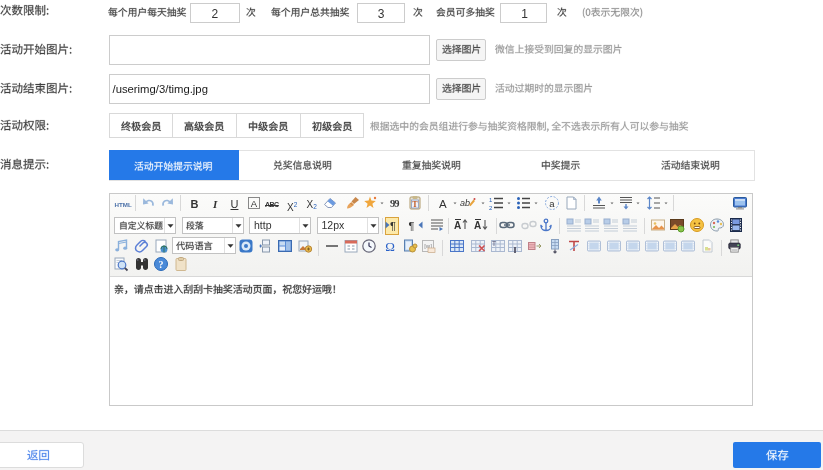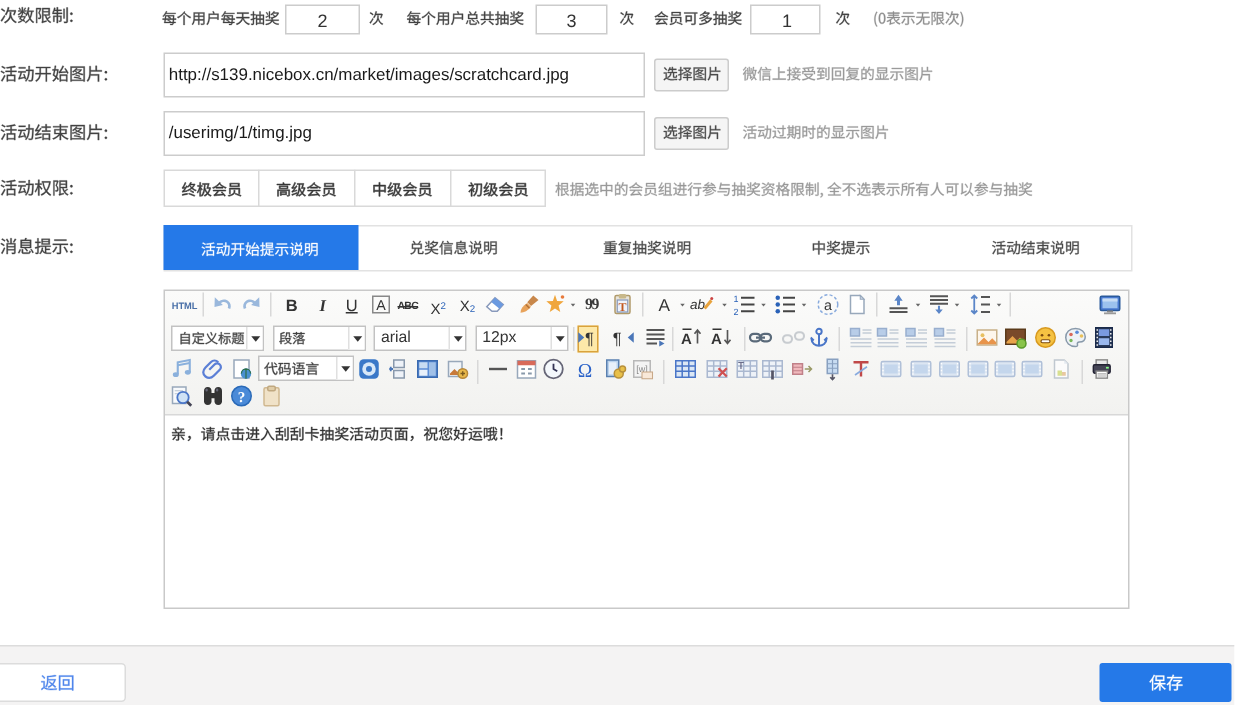--- a/index.html
+++ b/index.html
@@ -54,39 +54,38 @@
       <svg width="62" height="13" viewBox="0 0 62 13">
         <path d="M2.3 11.7 2.9 11.5C2.0 10.1 1.6 8.4 1.6 6.8C1.6 5.1 2.0 3.4 2.9 2.0L2.3 1.8C1.4 3.3 0.9 4.8 0.9 6.8C0.9 8.7 1.4 10.3 2.3 11.7Z M6.0 9.9C7.4 9.9 8.3 8.7 8.3 6.2C8.3 3.7 7.4 2.5 6.0 2.5C4.7 2.5 3.8 3.7 3.8 6.2C3.8 8.7 4.7 9.9 6.0 9.9ZM6.0 9.2C5.2 9.2 4.7 8.3 4.7 6.2C4.7 4.1 5.2 3.2 6.0 3.2C6.9 3.2 7.4 4.1 7.4 6.2C7.4 8.3 6.9 9.2 6.0 9.2Z M11.2 10.6C11.4 10.4 11.8 10.3 14.5 9.4C14.5 9.3 14.4 9.0 14.4 8.8L12.0 9.5V7.3C12.6 6.9 13.2 6.5 13.6 6.0C14.3 8.1 15.7 9.6 17.7 10.3C17.8 10.1 18.1 9.8 18.2 9.6C17.3 9.3 16.4 8.8 15.7 8.2C16.4 7.8 17.1 7.3 17.6 6.8L17.0 6.4C16.6 6.8 15.9 7.4 15.3 7.8C14.9 7.3 14.6 6.7 14.3 6.0H17.9V5.4H14.0V4.5H17.2V3.9H14.0V3.1H17.6V2.4H14.0V1.6H13.3V2.4H9.8V3.1H13.3V3.9H10.3V4.5H13.3V5.4H9.4V6.0H12.6C11.7 6.9 10.3 7.6 9.1 8.0C9.3 8.2 9.5 8.4 9.6 8.6C10.1 8.4 10.7 8.1 11.3 7.8V9.3C11.3 9.7 11.1 9.8 10.9 9.9C11.0 10.1 11.2 10.4 11.2 10.6Z M20.8 6.4C20.4 7.5 19.7 8.6 18.9 9.3C19.1 9.3 19.4 9.6 19.6 9.7C20.3 8.9 21.1 7.8 21.6 6.6ZM25.3 6.7C26.0 7.6 26.7 8.9 27.0 9.7L27.7 9.4C27.4 8.5 26.6 7.3 25.9 6.4ZM20.0 2.3V3.0H26.9V2.3ZM19.1 4.7V5.4H23.1V9.6C23.1 9.8 23.0 9.8 22.8 9.8C22.6 9.8 22.0 9.8 21.3 9.8C21.5 10.0 21.6 10.3 21.6 10.6C22.5 10.6 23.0 10.6 23.4 10.4C23.7 10.3 23.9 10.1 23.9 9.6V5.4H27.8V4.7Z M29.5 2.2V2.9H32.7C32.7 3.6 32.7 4.4 32.5 5.1H28.9V5.8H32.4C32.0 7.5 31.1 9.1 28.7 10.0C28.9 10.1 29.1 10.4 29.2 10.6C31.8 9.6 32.7 7.8 33.2 5.8H33.4V9.2C33.4 10.1 33.6 10.4 34.7 10.4C34.9 10.4 36.3 10.4 36.5 10.4C37.4 10.4 37.7 9.9 37.8 8.4C37.5 8.3 37.2 8.2 37.0 8.1C37.0 9.4 36.9 9.6 36.4 9.6C36.1 9.6 35.0 9.6 34.7 9.6C34.2 9.6 34.1 9.6 34.1 9.2V5.8H37.7V5.1H33.3C33.4 4.4 33.4 3.7 33.5 2.9H37.1V2.2Z M39.1 2.0V10.6H39.7V2.6H41.1C40.9 3.3 40.6 4.2 40.4 4.9C41.1 5.6 41.2 6.3 41.2 6.9C41.2 7.2 41.2 7.4 41.0 7.5C40.9 7.6 40.8 7.6 40.7 7.6C40.6 7.6 40.4 7.6 40.2 7.6C40.3 7.8 40.3 8.1 40.3 8.3C40.6 8.3 40.8 8.3 41.0 8.2C41.2 8.2 41.4 8.2 41.5 8.1C41.8 7.9 41.9 7.4 41.9 6.9C41.9 6.3 41.7 5.6 41.0 4.8C41.3 4.0 41.7 3.0 42.0 2.2L41.5 1.9L41.4 2.0ZM46.1 4.4V5.7H43.2V4.4ZM46.1 3.8H43.2V2.6H46.1ZM42.5 10.6C42.6 10.5 43.0 10.3 45.0 9.8C45.0 9.6 44.9 9.3 44.9 9.1L43.2 9.6V6.3H44.1C44.6 8.3 45.6 9.8 47.1 10.5C47.2 10.3 47.4 10.0 47.6 9.9C46.8 9.6 46.2 9.0 45.7 8.3C46.2 8.0 46.9 7.6 47.4 7.1L46.9 6.6C46.5 7.0 45.9 7.4 45.4 7.8C45.1 7.3 44.9 6.8 44.8 6.3H46.8V2.0H42.5V9.3C42.5 9.7 42.3 9.9 42.1 10.0C42.2 10.1 42.4 10.4 42.5 10.6Z M48.5 2.8C49.2 3.1 50.0 3.7 50.4 4.1L50.9 3.5C50.5 3.1 49.6 2.6 49.0 2.2ZM48.4 9.1 49.0 9.6C49.6 8.7 50.4 7.6 51.0 6.6L50.4 6.1C49.8 7.2 48.9 8.4 48.4 9.1ZM52.4 1.6C52.1 3.1 51.5 4.7 50.8 5.6C51.0 5.7 51.3 5.9 51.5 6.0C51.9 5.5 52.2 4.8 52.5 4.0H56.2C56.0 4.6 55.7 5.4 55.4 5.9C55.6 5.9 55.9 6.1 56.1 6.2C56.4 5.5 56.8 4.4 57.1 3.5L56.5 3.2L56.4 3.2H52.8C52.9 2.7 53.1 2.2 53.2 1.7ZM53.5 4.4V5.0C53.5 6.4 53.3 8.6 50.3 10.1C50.5 10.2 50.7 10.4 50.9 10.6C52.8 9.7 53.6 8.4 54.0 7.2C54.6 8.8 55.5 9.9 56.9 10.5C57.0 10.3 57.2 10.0 57.4 9.9C55.7 9.3 54.7 7.7 54.3 5.8C54.3 5.5 54.3 5.3 54.3 5.1V4.4Z M58.7 11.7C59.6 10.3 60.2 8.7 60.2 6.8C60.2 4.8 59.6 3.3 58.7 1.8L58.2 2.0C59.0 3.4 59.4 5.1 59.4 6.8C59.4 8.4 59.0 10.1 58.2 11.5Z" fill="#8e8e8e" stroke="#8e8e8e" stroke-width="0.22"></path>
       </svg>
     </div>
 <div style="position:absolute;left:0.0px;top:42.3px;width:73px;height:15px">
       <svg width="73" height="15" viewBox="0 0 73 15">
         <path d="M1.0 2.6C1.7 3.0 2.7 3.5 3.2 3.9L3.7 3.2C3.2 2.9 2.2 2.3 1.5 2.0ZM0.5 5.8C1.2 6.1 2.1 6.7 2.6 7.0L3.1 6.3C2.6 6.0 1.6 5.5 1.0 5.1ZM0.7 11.7 1.5 12.3C2.2 11.2 3.0 9.8 3.6 8.5L2.9 8.0C2.3 9.3 1.4 10.8 0.7 11.7ZM3.7 5.2V6.0H7.0V7.9H4.5V12.4H5.3V11.9H9.4V12.4H10.2V7.9H7.8V6.0H11.0V5.2H7.8V3.2C8.8 3.0 9.8 2.8 10.5 2.6L9.8 1.9C8.5 2.3 6.2 2.7 4.2 2.9C4.3 3.1 4.4 3.4 4.5 3.6C5.3 3.6 6.2 3.5 7.0 3.3V5.2ZM5.3 11.1V8.7H9.4V11.1Z M12.5 2.8V3.6H17.0V2.8ZM19.0 2.0C19.0 2.9 19.0 3.7 19.0 4.5H17.3V5.3H18.9C18.8 7.9 18.3 10.3 16.8 11.8C17.0 11.9 17.3 12.2 17.4 12.4C19.1 10.8 19.6 8.2 19.8 5.3H21.5C21.4 9.4 21.2 10.9 20.9 11.3C20.8 11.4 20.7 11.5 20.5 11.5C20.2 11.5 19.6 11.5 19.0 11.4C19.1 11.6 19.2 12.0 19.2 12.2C19.8 12.3 20.5 12.3 20.8 12.2C21.2 12.2 21.4 12.1 21.7 11.8C22.1 11.3 22.2 9.7 22.4 4.9C22.4 4.8 22.4 4.5 22.4 4.5H19.8C19.8 3.7 19.9 2.9 19.9 2.0ZM12.5 11.0 12.5 11.0V11.0C12.8 10.8 13.2 10.7 16.4 10.0L16.6 10.8L17.4 10.5C17.2 9.7 16.7 8.3 16.2 7.3L15.5 7.5C15.7 8.0 16.0 8.7 16.2 9.3L13.4 9.8C13.9 8.8 14.3 7.5 14.6 6.3H17.2V5.5H12.1V6.3H13.7C13.4 7.7 12.9 9.0 12.8 9.4C12.6 9.8 12.4 10.1 12.2 10.2C12.4 10.4 12.5 10.8 12.5 11.0Z M30.5 3.4V6.7H27.2V6.2V3.4ZM23.6 6.7V7.5H26.3C26.2 9.1 25.6 10.6 23.6 11.8C23.9 12.0 24.2 12.3 24.3 12.5C26.4 11.1 27.0 9.3 27.2 7.5H30.5V12.4H31.3V7.5H33.9V6.7H31.3V3.4H33.6V2.6H24.0V3.4H26.4V6.2L26.4 6.7Z M39.8 7.7V12.4H40.6V11.9H44.1V12.4H44.9V7.7ZM40.6 11.1V8.5H44.1V11.1ZM39.4 6.8C39.8 6.7 40.3 6.6 44.5 6.3C44.7 6.6 44.8 6.9 44.9 7.1L45.6 6.7C45.3 5.9 44.5 4.5 43.7 3.5L43.0 3.8C43.4 4.3 43.8 5.0 44.1 5.6L40.5 5.8C41.2 4.7 42.0 3.4 42.6 2.1L41.7 1.8C41.1 3.3 40.2 4.8 39.9 5.2C39.6 5.7 39.4 5.9 39.1 6.0C39.2 6.2 39.4 6.6 39.4 6.8ZM36.8 5.0H38.1C38.0 6.5 37.7 7.7 37.3 8.7C36.9 8.4 36.5 8.1 36.2 7.8C36.4 7.0 36.6 6.0 36.8 5.0ZM35.2 8.1C35.8 8.5 36.4 9.0 37.0 9.5C36.5 10.5 35.8 11.3 35.0 11.7C35.1 11.9 35.4 12.2 35.5 12.4C36.4 11.9 37.1 11.1 37.6 10.1C38.1 10.5 38.4 10.9 38.7 11.3L39.2 10.6C38.9 10.2 38.5 9.7 38.0 9.3C38.5 8.0 38.8 6.3 39.0 4.3L38.5 4.2L38.3 4.2H37.0C37.1 3.4 37.3 2.6 37.4 1.9L36.5 1.9C36.5 2.6 36.4 3.4 36.2 4.2H35.0V5.0H36.0C35.8 6.2 35.5 7.3 35.2 8.1Z M50.3 8.3C51.2 8.5 52.4 8.9 53.0 9.2L53.4 8.6C52.8 8.3 51.6 7.9 50.7 7.8ZM49.2 9.8C50.7 9.9 52.7 10.4 53.8 10.8L54.2 10.2C53.1 9.8 51.1 9.3 49.6 9.2ZM47.0 2.3V12.4H47.8V11.9H55.7V12.4H56.5V2.3ZM47.8 11.2V3.1H55.7V11.2ZM50.8 3.4C50.2 4.3 49.2 5.2 48.2 5.8C48.4 5.9 48.7 6.2 48.8 6.3C49.2 6.1 49.5 5.8 49.9 5.5C50.2 5.9 50.6 6.2 51.1 6.5C50.1 7.0 49.0 7.3 48.0 7.5C48.2 7.7 48.3 8.0 48.4 8.2C49.5 8.0 50.7 7.5 51.8 6.9C52.8 7.5 53.9 7.9 55.0 8.1C55.1 7.9 55.3 7.6 55.5 7.4C54.5 7.3 53.4 6.9 52.5 6.5C53.4 6.0 54.1 5.3 54.6 4.5L54.1 4.2L54.0 4.3H51.0C51.2 4.1 51.3 3.8 51.5 3.6ZM50.3 5.0 50.4 4.9H53.4C53.0 5.4 52.4 5.8 51.8 6.2C51.2 5.8 50.7 5.4 50.3 5.0Z M59.6 2.1V6.0C59.6 8.0 59.4 10.1 57.9 11.8C58.2 11.9 58.5 12.2 58.6 12.4C59.7 11.3 60.1 9.9 60.3 8.4H65.2V12.4H66.1V7.5H60.4C60.5 7.0 60.5 6.5 60.5 6.0V5.7H67.9V4.8H64.6V1.9H63.7V4.8H60.5V2.1Z M70.6 7.0C71.0 7.0 71.4 6.7 71.4 6.2C71.4 5.7 71.0 5.4 70.6 5.4C70.2 5.4 69.8 5.7 69.8 6.2C69.8 6.7 70.2 7.0 70.6 7.0ZM70.6 11.6C71.0 11.6 71.4 11.3 71.4 10.9C71.4 10.4 71.0 10.1 70.6 10.1C70.2 10.1 69.8 10.4 69.8 10.9C69.8 11.3 70.2 11.6 70.6 11.6Z" fill="#434343" stroke="#434343" stroke-width="0.22"></path>
       </svg>
     </div>
 <div style="position:absolute;left:109px;top:34.5px;width:321px;height:30px;border:1px solid #ccc;box-sizing:border-box"></div>
-<div style="position:absolute;left:112.5px;top:43.5px;font-size:11.3px;line-height:13.3px;color:#1a1a1a;white-space:nowrap;">http://s139.nicebox.cn/market/images/scratchcard.jpg</div>
 <div style="position:absolute;left:436px;top:38.5px;width:50px;height:22px;background:#f5f5f5;border:1px solid #ccc;box-sizing:border-box;border-radius:2px"></div>
 <div style="position:absolute;left:441.5px;top:43.4px;width:40px;height:13px">
       <svg width="40" height="13" viewBox="0 0 40 13">
         <path d="M0.6 2.3C1.2 2.8 1.8 3.5 2.1 3.9L2.7 3.5C2.4 3.0 1.7 2.4 1.2 1.9ZM4.4 1.9C4.1 2.7 3.7 3.6 3.2 4.2C3.4 4.3 3.7 4.5 3.8 4.6C4.0 4.3 4.3 3.9 4.5 3.6H5.9V5.0H3.1V5.7H4.9C4.7 6.9 4.3 7.9 2.9 8.4C3.0 8.5 3.2 8.8 3.3 9.0C5.0 8.3 5.5 7.2 5.6 5.7H6.7V7.9C6.7 8.7 6.8 8.9 7.6 8.9C7.7 8.9 8.4 8.9 8.5 8.9C9.1 8.9 9.3 8.6 9.4 7.3C9.2 7.3 8.9 7.2 8.8 7.0C8.7 8.1 8.7 8.2 8.4 8.2C8.3 8.2 7.8 8.2 7.7 8.2C7.4 8.2 7.4 8.2 7.4 7.9V5.7H9.3V5.0H6.6V3.6H8.9V2.9H6.6V1.6H5.9V2.9H4.8C4.9 2.6 5.0 2.3 5.1 2.0ZM2.5 5.3H0.5V6.0H1.8V9.0C1.3 9.2 0.9 9.5 0.4 9.9L0.9 10.6C1.5 10.0 2.0 9.5 2.4 9.5C2.6 9.5 2.9 9.8 3.3 10.0C3.9 10.4 4.7 10.5 5.9 10.5C6.8 10.5 8.5 10.4 9.3 10.4C9.3 10.2 9.4 9.8 9.5 9.6C8.5 9.7 7.0 9.8 5.9 9.8C4.9 9.8 4.0 9.7 3.4 9.3C2.9 9.1 2.7 8.8 2.5 8.8Z M11.5 1.6V3.5H10.3V4.2H11.5V6.3C11.0 6.5 10.5 6.6 10.2 6.7L10.3 7.4L11.5 7.0V9.7C11.5 9.8 11.5 9.8 11.4 9.9C11.3 9.9 10.9 9.9 10.4 9.8C10.5 10.1 10.6 10.4 10.7 10.5C11.3 10.5 11.7 10.5 11.9 10.4C12.2 10.3 12.2 10.1 12.2 9.7V6.8L13.4 6.4L13.3 5.8L12.2 6.1V4.2H13.4V3.5H12.2V1.6ZM17.7 2.8C17.3 3.3 16.8 3.7 16.3 4.1C15.8 3.7 15.3 3.3 15.0 2.8ZM13.7 2.1V2.8H14.3C14.7 3.4 15.2 4.0 15.7 4.5C15.0 4.9 14.1 5.3 13.3 5.5C13.4 5.6 13.6 5.9 13.7 6.1C14.5 5.8 15.5 5.4 16.3 4.9C17.0 5.4 17.9 5.8 18.9 6.1C19.0 5.9 19.2 5.6 19.3 5.5C18.4 5.3 17.6 4.9 16.9 4.5C17.6 3.9 18.3 3.2 18.7 2.3L18.3 2.1L18.1 2.1ZM15.9 5.8V6.6H13.9V7.3H15.9V8.3H13.4V9.0H15.9V10.6H16.6V9.0H19.2V8.3H16.6V7.3H18.5V6.6H16.6V5.8Z M23.3 7.1C24.1 7.2 25.1 7.6 25.6 7.8L25.9 7.4C25.4 7.1 24.4 6.8 23.6 6.6ZM22.3 8.3C23.6 8.5 25.3 8.9 26.3 9.2L26.6 8.7C25.7 8.3 24.0 8.0 22.6 7.8ZM20.4 2.0V10.6H21.1V10.2H27.9V10.6H28.6V2.0ZM21.1 9.5V2.7H27.9V9.5ZM23.7 2.9C23.2 3.7 22.3 4.4 21.5 4.9C21.6 5.0 21.9 5.3 22.0 5.4C22.3 5.2 22.6 4.9 22.9 4.7C23.2 5.0 23.6 5.3 24.0 5.5C23.1 5.9 22.2 6.2 21.3 6.4C21.4 6.5 21.6 6.8 21.7 7.0C22.6 6.8 23.6 6.4 24.6 5.9C25.4 6.4 26.3 6.7 27.3 6.9C27.3 6.7 27.5 6.5 27.7 6.3C26.8 6.2 25.9 5.9 25.2 5.6C25.9 5.1 26.5 4.5 26.9 3.9L26.5 3.6L26.4 3.6H23.9C24.0 3.5 24.2 3.3 24.3 3.1ZM23.3 4.3 23.4 4.2H25.9C25.6 4.6 25.1 4.9 24.6 5.2C24.1 5.0 23.6 4.6 23.3 4.3Z M31.2 1.8V5.1C31.2 6.8 31.0 8.6 29.8 10.0C30.0 10.2 30.2 10.4 30.4 10.6C31.3 9.6 31.7 8.4 31.8 7.2H35.9V10.6H36.7V6.4H31.9C31.9 6.0 31.9 5.5 31.9 5.1V4.9H38.2V4.1H35.5V1.6H34.7V4.1H31.9V1.8Z" fill="#4a4a4a" stroke="#4a4a4a" stroke-width="0.22"></path>
       </svg>
     </div>
 <div style="position:absolute;left:495.0px;top:43.4px;width:128px;height:13px">
       <svg width="128" height="13" viewBox="0 0 128 13">
         <path d="M1.9 1.6C1.6 2.2 0.9 3.0 0.3 3.5C0.4 3.6 0.6 3.9 0.7 4.1C1.4 3.5 2.1 2.6 2.6 1.8ZM3.2 6.7V7.8C3.2 8.5 3.1 9.4 2.5 10.1C2.6 10.2 2.9 10.4 2.9 10.5C3.7 9.8 3.8 8.7 3.8 7.8V7.3H5.1V8.4C5.1 8.8 5.0 8.9 4.9 9.0C4.9 9.2 5.1 9.5 5.1 9.6C5.3 9.5 5.5 9.3 6.7 8.5C6.6 8.4 6.5 8.1 6.5 7.9L5.7 8.4V6.7ZM7.2 4.2H8.4C8.3 5.4 8.1 6.5 7.7 7.4C7.4 6.5 7.3 5.6 7.1 4.6ZM2.8 5.4V6.1H6.0V6.0C6.2 6.1 6.3 6.3 6.4 6.4C6.5 6.2 6.6 5.9 6.7 5.7C6.9 6.6 7.1 7.4 7.4 8.2C6.9 8.9 6.4 9.6 5.6 10.1C5.7 10.2 5.9 10.5 6.0 10.6C6.7 10.1 7.3 9.6 7.7 8.9C8.0 9.6 8.5 10.2 9.0 10.5C9.1 10.4 9.3 10.1 9.5 10.0C8.9 9.6 8.4 9.0 8.1 8.2C8.6 7.1 8.9 5.8 9.1 4.2H9.4V3.6H7.4C7.5 3.0 7.6 2.3 7.7 1.7L7.0 1.6C6.8 3.1 6.6 4.6 6.0 5.6V5.4ZM3.0 2.4V4.7H6.0V2.4H5.5V4.1H4.8V1.6H4.2V4.1H3.5V2.4ZM2.1 3.5C1.7 4.6 0.9 5.6 0.2 6.3C0.3 6.5 0.5 6.8 0.6 6.9C0.9 6.7 1.2 6.3 1.4 6.0V10.6H2.1V5.0C2.4 4.6 2.6 4.2 2.8 3.8Z M13.5 4.6V5.2H18.3V4.6ZM13.5 6.0V6.6H18.3V6.0ZM12.8 3.2V3.8H19.1V3.2ZM15.1 1.8C15.4 2.2 15.7 2.8 15.8 3.1L16.5 2.8C16.3 2.5 16.0 2.0 15.7 1.6ZM13.4 7.4V10.6H14.1V10.2H17.7V10.6H18.4V7.4ZM14.1 9.6V8.0H17.7V9.6ZM12.3 1.6C11.8 3.1 11.0 4.6 10.1 5.5C10.2 5.7 10.5 6.0 10.5 6.2C10.8 5.8 11.2 5.4 11.5 4.9V10.6H12.1V3.8C12.5 3.1 12.7 2.5 13.0 1.8Z M23.8 1.7V9.4H20.1V10.1H28.9V9.4H24.6V5.5H28.2V4.7H24.6V1.7Z M33.9 3.6C34.2 4.0 34.4 4.5 34.6 4.9L35.2 4.6C35.0 4.3 34.7 3.7 34.4 3.3ZM31.0 1.6V3.5H29.8V4.2H31.0V6.4C30.5 6.5 30.0 6.7 29.7 6.8L29.9 7.5L31.0 7.1V9.7C31.0 9.8 30.9 9.9 30.8 9.9C30.7 9.9 30.3 9.9 30.0 9.9C30.0 10.1 30.1 10.4 30.2 10.6C30.7 10.6 31.1 10.5 31.3 10.4C31.6 10.3 31.7 10.1 31.7 9.7V6.9L32.6 6.6L32.5 5.9L31.7 6.2V4.2H32.6V3.5H31.7V1.6ZM35.0 1.8C35.1 2.0 35.3 2.3 35.4 2.6H33.2V3.2H38.5V2.6H36.2C36.0 2.3 35.8 1.9 35.6 1.6ZM36.9 3.4C36.8 3.8 36.4 4.5 36.1 4.9H32.8V5.5H38.7V4.9H36.8C37.1 4.5 37.4 4.0 37.6 3.6ZM36.9 7.2C36.7 7.9 36.4 8.3 36.0 8.7C35.4 8.5 34.9 8.3 34.3 8.2C34.5 7.9 34.7 7.6 34.9 7.2ZM33.3 8.5C34.0 8.7 34.7 8.9 35.3 9.2C34.7 9.6 33.7 9.8 32.5 9.9C32.7 10.1 32.8 10.4 32.8 10.6C34.3 10.4 35.3 10.0 36.1 9.5C36.9 9.9 37.6 10.3 38.1 10.6L38.6 10.0C38.1 9.7 37.4 9.4 36.7 9.0C37.1 8.6 37.4 8.0 37.6 7.2H38.8V6.6H35.3C35.5 6.3 35.6 6.0 35.7 5.7L35.0 5.6C34.9 5.9 34.7 6.3 34.5 6.6H32.7V7.2H34.2C33.9 7.7 33.6 8.1 33.3 8.5Z M47.2 1.5C45.6 1.9 42.5 2.1 40.0 2.3C40.1 2.4 40.2 2.7 40.2 2.9C42.7 2.8 45.8 2.5 47.7 2.1ZM43.4 2.9C43.7 3.3 43.9 4.0 43.9 4.3L44.6 4.2C44.6 3.8 44.3 3.2 44.1 2.7ZM46.8 2.7C46.6 3.2 46.2 3.9 45.9 4.4H41.6L42.1 4.2C42.0 3.9 41.7 3.3 41.5 2.9L40.8 3.1C41.1 3.5 41.4 4.0 41.5 4.4H39.9V6.4H40.6V5.0H47.6V6.4H48.3V4.4H46.6C46.9 4.0 47.3 3.4 47.5 2.9ZM46.0 6.8C45.5 7.5 44.9 8.1 44.1 8.5C43.3 8.1 42.7 7.5 42.2 6.8ZM41.1 6.2V6.8H41.5L41.4 6.9C41.9 7.7 42.6 8.4 43.4 8.9C42.3 9.4 41.0 9.7 39.7 9.9C39.9 10.1 40.1 10.4 40.1 10.6C41.6 10.3 42.9 9.9 44.1 9.3C45.2 9.9 46.6 10.3 48.0 10.6C48.1 10.3 48.3 10.0 48.5 9.9C47.1 9.7 45.9 9.4 44.8 8.9C45.8 8.3 46.6 7.5 47.1 6.4L46.6 6.1L46.5 6.2Z M55.3 2.4V8.3H56.0V2.4ZM57.2 1.7V9.4C57.2 9.6 57.2 9.7 57.0 9.7C56.8 9.7 56.3 9.7 55.7 9.6C55.8 9.8 56.0 10.2 56.0 10.4C56.7 10.4 57.2 10.4 57.5 10.2C57.8 10.1 57.9 9.9 57.9 9.4V1.7ZM49.6 9.4 49.8 10.1C51.1 9.8 52.9 9.5 54.7 9.1L54.6 8.5L52.6 8.9V7.3H54.5V6.7H52.6V5.6H51.9V6.7H50.0V7.3H51.9V9.0ZM50.2 5.5C50.4 5.4 50.8 5.4 53.8 5.1C54.0 5.3 54.1 5.5 54.2 5.7L54.7 5.3C54.4 4.7 53.8 3.8 53.3 3.2L52.7 3.5C53.0 3.8 53.2 4.1 53.4 4.5L50.9 4.7C51.3 4.2 51.7 3.5 52.1 2.9H54.7V2.2H49.7V2.9H51.3C50.9 3.6 50.5 4.2 50.4 4.4C50.2 4.6 50.1 4.8 49.9 4.8C50.0 5.0 50.1 5.3 50.2 5.5Z M62.5 4.9H64.9V7.1H62.5ZM61.8 4.2V7.8H65.6V4.2ZM59.6 2.0V10.6H60.4V10.0H67.0V10.6H67.8V2.0ZM60.4 9.3V2.7H67.0V9.3Z M71.4 5.5H76.0V6.1H71.4ZM71.4 4.3H76.0V5.0H71.4ZM70.7 3.8V6.7H71.8C71.2 7.4 70.4 8.1 69.5 8.6C69.7 8.7 69.9 8.9 70.0 9.0C70.4 8.8 70.8 8.5 71.2 8.2C71.6 8.6 72.1 9.0 72.7 9.3C71.5 9.6 70.2 9.8 68.9 9.9C69.0 10.1 69.2 10.4 69.2 10.6C70.7 10.4 72.2 10.2 73.6 9.7C74.8 10.1 76.1 10.4 77.6 10.5C77.7 10.3 77.9 10.0 78.0 9.9C76.7 9.8 75.5 9.6 74.4 9.3C75.3 8.8 76.1 8.3 76.6 7.6L76.2 7.3L76.0 7.3H72.1C72.3 7.1 72.4 6.9 72.6 6.7L72.5 6.7H76.7V3.8ZM71.2 1.6C70.8 2.5 69.9 3.4 69.1 4.0C69.2 4.2 69.4 4.5 69.5 4.6C70.1 4.2 70.6 3.7 71.0 3.1H77.4V2.5H71.5C71.6 2.3 71.8 2.0 71.9 1.8ZM75.5 7.9C75.0 8.3 74.3 8.7 73.5 9.0C72.8 8.7 72.2 8.3 71.7 7.9Z M83.8 5.7C84.3 6.4 85.0 7.4 85.3 7.9L85.9 7.6C85.6 7.0 84.9 6.0 84.4 5.3ZM80.8 1.5C80.7 2.0 80.5 2.7 80.4 3.1H79.3V10.3H79.9V9.6H82.7V3.1H81.0C81.2 2.7 81.4 2.2 81.5 1.7ZM79.9 3.8H82.0V5.9H79.9ZM79.9 8.9V6.5H82.0V8.9ZM84.3 1.5C83.9 2.9 83.4 4.2 82.7 5.1C82.9 5.2 83.2 5.4 83.4 5.5C83.7 5.1 84.0 4.5 84.3 3.8H86.8C86.7 7.7 86.5 9.2 86.2 9.6C86.1 9.7 86.0 9.7 85.8 9.7C85.6 9.7 85.0 9.7 84.3 9.7C84.5 9.9 84.5 10.2 84.6 10.4C85.1 10.4 85.7 10.4 86.0 10.4C86.4 10.4 86.6 10.3 86.8 10.0C87.2 9.5 87.3 8.0 87.5 3.5C87.5 3.4 87.5 3.1 87.5 3.1H84.5C84.7 2.7 84.8 2.2 85.0 1.7Z M90.6 4.2H95.6V5.2H90.6ZM90.6 2.6H95.6V3.6H90.6ZM89.9 2.0V5.8H96.4V2.0ZM96.2 6.6C95.9 7.2 95.3 8.0 94.9 8.6L95.5 8.8C95.9 8.3 96.5 7.5 96.9 6.9ZM89.4 6.9C89.8 7.5 90.3 8.4 90.5 8.9L91.1 8.6C90.9 8.1 90.4 7.3 90.0 6.6ZM93.8 6.2V9.4H92.3V6.2H91.6V9.4H88.6V10.1H97.6V9.4H94.5V6.2Z M100.3 6.4C99.9 7.5 99.1 8.6 98.3 9.3C98.5 9.3 98.9 9.6 99.0 9.7C99.8 8.9 100.6 7.8 101.0 6.6ZM104.7 6.7C105.4 7.6 106.2 8.9 106.4 9.7L107.2 9.4C106.9 8.5 106.1 7.3 105.4 6.4ZM99.5 2.3V3.0H106.4V2.3ZM98.6 4.7V5.4H102.5V9.6C102.5 9.8 102.5 9.8 102.3 9.8C102.1 9.8 101.4 9.8 100.8 9.8C100.9 10.0 101.0 10.3 101.0 10.6C101.9 10.6 102.5 10.6 102.8 10.4C103.2 10.3 103.3 10.1 103.3 9.6V5.4H107.2V4.7Z M111.5 7.1C112.3 7.2 113.3 7.6 113.8 7.8L114.1 7.4C113.6 7.1 112.6 6.8 111.8 6.6ZM110.5 8.3C111.8 8.5 113.5 8.9 114.5 9.2L114.8 8.7C113.9 8.3 112.2 8.0 110.8 7.8ZM108.6 2.0V10.6H109.3V10.2H116.1V10.6H116.8V2.0ZM109.3 9.5V2.7H116.1V9.5ZM111.9 2.9C111.4 3.7 110.5 4.4 109.7 4.9C109.8 5.0 110.1 5.3 110.2 5.4C110.5 5.2 110.8 4.9 111.1 4.7C111.4 5.0 111.8 5.3 112.2 5.5C111.3 5.9 110.4 6.2 109.5 6.4C109.6 6.5 109.8 6.8 109.9 7.0C110.8 6.8 111.8 6.4 112.8 5.9C113.6 6.4 114.5 6.7 115.5 6.9C115.5 6.7 115.7 6.5 115.9 6.3C115.0 6.2 114.1 5.9 113.4 5.6C114.1 5.1 114.7 4.5 115.1 3.9L114.7 3.6L114.6 3.6H112.1C112.2 3.5 112.4 3.3 112.5 3.1ZM111.5 4.3 111.6 4.2H114.1C113.8 4.6 113.3 4.9 112.8 5.2C112.3 5.0 111.8 4.6 111.5 4.3Z M119.4 1.8V5.1C119.4 6.8 119.2 8.6 118.0 10.0C118.2 10.2 118.4 10.4 118.6 10.6C119.5 9.6 119.9 8.4 120.0 7.2H124.1V10.6H124.9V6.4H120.1C120.1 6.0 120.1 5.5 120.1 5.1V4.9H126.4V4.1H123.7V1.6H122.9V4.1H120.1V1.8Z" fill="#9a9a9a" stroke="#9a9a9a" stroke-width="0.22"></path>
       </svg>
     </div>
 <div style="position:absolute;left:0.0px;top:81.3px;width:73px;height:15px">
       <svg width="73" height="15" viewBox="0 0 73 15">
         <path d="M1.0 2.6C1.7 3.0 2.7 3.5 3.2 3.9L3.7 3.2C3.2 2.9 2.2 2.3 1.5 2.0ZM0.5 5.8C1.2 6.1 2.1 6.7 2.6 7.0L3.1 6.3C2.6 6.0 1.6 5.5 1.0 5.1ZM0.7 11.7 1.5 12.3C2.2 11.2 3.0 9.8 3.6 8.5L2.9 8.0C2.3 9.3 1.4 10.8 0.7 11.7ZM3.7 5.2V6.0H7.0V7.9H4.5V12.4H5.3V11.9H9.4V12.4H10.2V7.9H7.8V6.0H11.0V5.2H7.8V3.2C8.8 3.0 9.8 2.8 10.5 2.6L9.8 1.9C8.5 2.3 6.2 2.7 4.2 2.9C4.3 3.1 4.4 3.4 4.5 3.6C5.3 3.6 6.2 3.5 7.0 3.3V5.2ZM5.3 11.1V8.7H9.4V11.1Z M12.5 2.8V3.6H17.0V2.8ZM19.0 2.0C19.0 2.9 19.0 3.7 19.0 4.5H17.3V5.3H18.9C18.8 7.9 18.3 10.3 16.8 11.8C17.0 11.9 17.3 12.2 17.4 12.4C19.1 10.8 19.6 8.2 19.8 5.3H21.5C21.4 9.4 21.2 10.9 20.9 11.3C20.8 11.4 20.7 11.5 20.5 11.5C20.2 11.5 19.6 11.5 19.0 11.4C19.1 11.6 19.2 12.0 19.2 12.2C19.8 12.3 20.5 12.3 20.8 12.2C21.2 12.2 21.4 12.1 21.7 11.8C22.1 11.3 22.2 9.7 22.4 4.9C22.4 4.8 22.4 4.5 22.4 4.5H19.8C19.8 3.7 19.9 2.9 19.9 2.0ZM12.5 11.0 12.5 11.0V11.0C12.8 10.8 13.2 10.7 16.4 10.0L16.6 10.8L17.4 10.5C17.2 9.7 16.7 8.3 16.2 7.3L15.5 7.5C15.7 8.0 16.0 8.7 16.2 9.3L13.4 9.8C13.9 8.8 14.3 7.5 14.6 6.3H17.2V5.5H12.1V6.3H13.7C13.4 7.7 12.9 9.0 12.8 9.4C12.6 9.8 12.4 10.1 12.2 10.2C12.4 10.4 12.5 10.8 12.5 11.0Z M23.4 10.9 23.6 11.8C24.7 11.5 26.2 11.2 27.7 10.9L27.6 10.1C26.1 10.4 24.5 10.7 23.4 10.9ZM23.6 6.6C23.8 6.5 24.1 6.5 25.6 6.3C25.0 7.0 24.6 7.6 24.3 7.8C24.0 8.2 23.7 8.5 23.4 8.5C23.5 8.8 23.7 9.2 23.7 9.4C24.0 9.2 24.4 9.1 27.6 8.6C27.6 8.4 27.6 8.0 27.6 7.8L25.0 8.2C25.9 7.2 26.9 6.0 27.6 4.7L26.8 4.3C26.6 4.7 26.4 5.1 26.1 5.5L24.6 5.6C25.3 4.7 25.9 3.4 26.4 2.3L25.6 1.9C25.1 3.3 24.3 4.7 24.0 5.0C23.8 5.4 23.6 5.7 23.3 5.7C23.4 6.0 23.6 6.4 23.6 6.6ZM30.3 1.8V3.4H27.7V4.2H30.3V6.0H28.0V6.8H33.6V6.0H31.2V4.2H33.8V3.4H31.2V1.8ZM28.3 8.0V12.4H29.1V11.9H32.5V12.4H33.4V8.0ZM29.1 11.1V8.8H32.5V11.1Z M36.2 5.1V8.4H39.3C38.3 9.7 36.5 10.8 35.0 11.3C35.2 11.5 35.4 11.8 35.6 12.0C37.1 11.4 38.7 10.3 39.8 9.1V12.4H40.7V9.0C41.8 10.3 43.4 11.4 45.0 12.1C45.1 11.8 45.4 11.5 45.6 11.3C44.0 10.8 42.2 9.7 41.2 8.4H44.4V5.1H40.7V3.9H45.2V3.1H40.7V1.9H39.8V3.1H35.4V3.9H39.8V5.1ZM37.0 5.9H39.8V7.7H37.0ZM40.7 5.9H43.5V7.7H40.7Z M50.3 8.3C51.2 8.5 52.4 8.9 53.0 9.2L53.4 8.6C52.8 8.3 51.6 7.9 50.7 7.8ZM49.2 9.8C50.7 9.9 52.7 10.4 53.8 10.8L54.2 10.2C53.1 9.8 51.1 9.3 49.6 9.2ZM47.0 2.3V12.4H47.8V11.9H55.7V12.4H56.5V2.3ZM47.8 11.2V3.1H55.7V11.2ZM50.8 3.4C50.2 4.3 49.2 5.2 48.2 5.8C48.4 5.9 48.7 6.2 48.8 6.3C49.2 6.1 49.5 5.8 49.9 5.5C50.2 5.9 50.6 6.2 51.1 6.5C50.1 7.0 49.0 7.3 48.0 7.5C48.2 7.7 48.3 8.0 48.4 8.2C49.5 8.0 50.7 7.5 51.8 6.9C52.8 7.5 53.9 7.9 55.0 8.1C55.1 7.9 55.3 7.6 55.5 7.4C54.5 7.3 53.4 6.9 52.5 6.5C53.4 6.0 54.1 5.3 54.6 4.5L54.1 4.2L54.0 4.3H51.0C51.2 4.1 51.3 3.8 51.5 3.6ZM50.3 5.0 50.4 4.9H53.4C53.0 5.4 52.4 5.8 51.8 6.2C51.2 5.8 50.7 5.4 50.3 5.0Z M59.6 2.1V6.0C59.6 8.0 59.4 10.1 57.9 11.8C58.2 11.9 58.5 12.2 58.6 12.4C59.7 11.3 60.1 9.9 60.3 8.4H65.2V12.4H66.1V7.5H60.4C60.5 7.0 60.5 6.5 60.5 6.0V5.7H67.9V4.8H64.6V1.9H63.7V4.8H60.5V2.1Z M70.6 7.0C71.0 7.0 71.4 6.7 71.4 6.2C71.4 5.7 71.0 5.4 70.6 5.4C70.2 5.4 69.8 5.7 69.8 6.2C69.8 6.7 70.2 7.0 70.6 7.0ZM70.6 11.6C71.0 11.6 71.4 11.3 71.4 10.9C71.4 10.4 71.0 10.1 70.6 10.1C70.2 10.1 69.8 10.4 69.8 10.9C69.8 11.3 70.2 11.6 70.6 11.6Z" fill="#434343" stroke="#434343" stroke-width="0.22"></path>
       </svg>
     </div>
 <div style="position:absolute;left:109px;top:73.5px;width:321px;height:30px;border:1px solid #ccc;box-sizing:border-box"></div>
-<div style="position:absolute;left:112.5px;top:82.5px;font-size:11.3px;line-height:13.3px;color:#1a1a1a;white-space:nowrap;">/userimg/1/timg.jpg</div>
+<div style="position:absolute;left:112.5px;top:82.5px;font-size:11.3px;line-height:13.3px;color:#1a1a1a;white-space:nowrap;">/userimg/3/timg.jpg</div>
 <div style="position:absolute;left:436px;top:77.5px;width:50px;height:22px;background:#f5f5f5;border:1px solid #ccc;box-sizing:border-box;border-radius:2px"></div>
 <div style="position:absolute;left:441.5px;top:82.4px;width:40px;height:13px">
       <svg width="40" height="13" viewBox="0 0 40 13">
         <path d="M0.6 2.3C1.2 2.8 1.8 3.5 2.1 3.9L2.7 3.5C2.4 3.0 1.7 2.4 1.2 1.9ZM4.4 1.9C4.1 2.7 3.7 3.6 3.2 4.2C3.4 4.3 3.7 4.5 3.8 4.6C4.0 4.3 4.3 3.9 4.5 3.6H5.9V5.0H3.1V5.7H4.9C4.7 6.9 4.3 7.9 2.9 8.4C3.0 8.5 3.2 8.8 3.3 9.0C5.0 8.3 5.5 7.2 5.6 5.7H6.7V7.9C6.7 8.7 6.8 8.9 7.6 8.9C7.7 8.9 8.4 8.9 8.5 8.9C9.1 8.9 9.3 8.6 9.4 7.3C9.2 7.3 8.9 7.2 8.8 7.0C8.7 8.1 8.7 8.2 8.4 8.2C8.3 8.2 7.8 8.2 7.7 8.2C7.4 8.2 7.4 8.2 7.4 7.9V5.7H9.3V5.0H6.6V3.6H8.9V2.9H6.6V1.6H5.9V2.9H4.8C4.9 2.6 5.0 2.3 5.1 2.0ZM2.5 5.3H0.5V6.0H1.8V9.0C1.3 9.2 0.9 9.5 0.4 9.9L0.9 10.6C1.5 10.0 2.0 9.5 2.4 9.5C2.6 9.5 2.9 9.8 3.3 10.0C3.9 10.4 4.7 10.5 5.9 10.5C6.8 10.5 8.5 10.4 9.3 10.4C9.3 10.2 9.4 9.8 9.5 9.6C8.5 9.7 7.0 9.8 5.9 9.8C4.9 9.8 4.0 9.7 3.4 9.3C2.9 9.1 2.7 8.8 2.5 8.8Z M11.5 1.6V3.5H10.3V4.2H11.5V6.3C11.0 6.5 10.5 6.6 10.2 6.7L10.3 7.4L11.5 7.0V9.7C11.5 9.8 11.5 9.8 11.4 9.9C11.3 9.9 10.9 9.9 10.4 9.8C10.5 10.1 10.6 10.4 10.7 10.5C11.3 10.5 11.7 10.5 11.9 10.4C12.2 10.3 12.2 10.1 12.2 9.7V6.8L13.4 6.4L13.3 5.8L12.2 6.1V4.2H13.4V3.5H12.2V1.6ZM17.7 2.8C17.3 3.3 16.8 3.7 16.3 4.1C15.8 3.7 15.3 3.3 15.0 2.8ZM13.7 2.1V2.8H14.3C14.7 3.4 15.2 4.0 15.7 4.5C15.0 4.9 14.1 5.3 13.3 5.5C13.4 5.6 13.6 5.9 13.7 6.1C14.5 5.8 15.5 5.4 16.3 4.9C17.0 5.4 17.9 5.8 18.9 6.1C19.0 5.9 19.2 5.6 19.3 5.5C18.4 5.3 17.6 4.9 16.9 4.5C17.6 3.9 18.3 3.2 18.7 2.3L18.3 2.1L18.1 2.1ZM15.9 5.8V6.6H13.9V7.3H15.9V8.3H13.4V9.0H15.9V10.6H16.6V9.0H19.2V8.3H16.6V7.3H18.5V6.6H16.6V5.8Z M23.3 7.1C24.1 7.2 25.1 7.6 25.6 7.8L25.9 7.4C25.4 7.1 24.4 6.8 23.6 6.6ZM22.3 8.3C23.6 8.5 25.3 8.9 26.3 9.2L26.6 8.7C25.7 8.3 24.0 8.0 22.6 7.8ZM20.4 2.0V10.6H21.1V10.2H27.9V10.6H28.6V2.0ZM21.1 9.5V2.7H27.9V9.5ZM23.7 2.9C23.2 3.7 22.3 4.4 21.5 4.9C21.6 5.0 21.9 5.3 22.0 5.4C22.3 5.2 22.6 4.9 22.9 4.7C23.2 5.0 23.6 5.3 24.0 5.5C23.1 5.9 22.2 6.2 21.3 6.4C21.4 6.5 21.6 6.8 21.7 7.0C22.6 6.8 23.6 6.4 24.6 5.9C25.4 6.4 26.3 6.7 27.3 6.9C27.3 6.7 27.5 6.5 27.7 6.3C26.8 6.2 25.9 5.9 25.2 5.6C25.9 5.1 26.5 4.5 26.9 3.9L26.5 3.6L26.4 3.6H23.9C24.0 3.5 24.2 3.3 24.3 3.1ZM23.3 4.3 23.4 4.2H25.9C25.6 4.6 25.1 4.9 24.6 5.2C24.1 5.0 23.6 4.6 23.3 4.3Z M31.2 1.8V5.1C31.2 6.8 31.0 8.6 29.8 10.0C30.0 10.2 30.2 10.4 30.4 10.6C31.3 9.6 31.7 8.4 31.8 7.2H35.9V10.6H36.7V6.4H31.9C31.9 6.0 31.9 5.5 31.9 5.1V4.9H38.2V4.1H35.5V1.6H34.7V4.1H31.9V1.8Z" fill="#4a4a4a" stroke="#4a4a4a" stroke-width="0.22"></path>
       </svg>
     </div>
 <div style="position:absolute;left:495.0px;top:82.4px;width:98px;height:13px">
       <svg width="98" height="13" viewBox="0 0 98 13">
         <path d="M0.9 2.2C1.5 2.5 2.3 3.0 2.7 3.3L3.2 2.7C2.7 2.4 1.9 2.0 1.3 1.7ZM0.4 4.9C1.0 5.2 1.8 5.7 2.2 6.0L2.6 5.4C2.2 5.1 1.4 4.7 0.8 4.4ZM0.6 10.0 1.3 10.5C1.8 9.5 2.5 8.3 3.0 7.3L2.5 6.8C1.9 7.9 1.2 9.2 0.6 10.0ZM3.1 4.4V5.1H6.0V6.8H3.8V10.6H4.5V10.2H8.0V10.5H8.7V6.8H6.7V5.1H9.4V4.4H6.7V2.7C7.5 2.6 8.3 2.4 9.0 2.2L8.4 1.6C7.3 2.0 5.3 2.3 3.6 2.5C3.7 2.6 3.8 2.9 3.8 3.1C4.5 3.0 5.2 2.9 6.0 2.8V4.4ZM4.5 9.5V7.4H8.0V9.5Z M10.7 2.4V3.0H14.5V2.4ZM16.2 1.7C16.2 2.4 16.2 3.1 16.2 3.8H14.8V4.5H16.1C16.0 6.8 15.6 8.8 14.3 10.0C14.5 10.2 14.7 10.4 14.9 10.6C16.3 9.2 16.7 7.0 16.9 4.5H18.3C18.2 8.0 18.1 9.3 17.8 9.6C17.7 9.7 17.6 9.8 17.4 9.8C17.2 9.8 16.7 9.8 16.2 9.7C16.3 9.9 16.4 10.2 16.4 10.4C16.9 10.5 17.5 10.5 17.8 10.4C18.1 10.4 18.3 10.3 18.5 10.1C18.8 9.6 18.9 8.2 19.1 4.2C19.1 4.1 19.1 3.8 19.1 3.8H16.9C16.9 3.1 16.9 2.4 16.9 1.7ZM10.7 9.4 10.7 9.4V9.4C10.9 9.2 11.3 9.1 14.0 8.5L14.2 9.2L14.8 9.0C14.6 8.3 14.2 7.1 13.8 6.2L13.2 6.4C13.4 6.9 13.6 7.4 13.8 7.9L11.4 8.4C11.8 7.5 12.2 6.4 12.4 5.4H14.6V4.7H10.3V5.4H11.7C11.4 6.5 11.0 7.7 10.9 8.0C10.7 8.4 10.6 8.6 10.4 8.7C10.5 8.9 10.6 9.2 10.7 9.4Z M20.4 2.2C20.9 2.7 21.6 3.4 21.8 3.9L22.4 3.5C22.1 3.0 21.5 2.3 20.9 1.8ZM23.3 5.1C23.8 5.7 24.4 6.6 24.7 7.1L25.3 6.7C25.0 6.2 24.4 5.4 23.9 4.8ZM22.2 5.2H20.1V5.9H21.4V8.5C21.0 8.7 20.5 9.1 20.0 9.7L20.5 10.4C21.0 9.7 21.5 9.1 21.8 9.1C22.0 9.1 22.3 9.4 22.7 9.7C23.4 10.1 24.2 10.2 25.5 10.2C26.4 10.2 28.1 10.2 28.8 10.1C28.8 9.9 29.0 9.5 29.0 9.3C28.1 9.4 26.6 9.5 25.5 9.5C24.4 9.5 23.5 9.4 22.9 9.1C22.6 8.9 22.4 8.7 22.2 8.5ZM26.7 1.6V3.3H22.9V4.0H26.7V7.9C26.7 8.1 26.6 8.1 26.4 8.2C26.2 8.2 25.5 8.2 24.8 8.1C24.9 8.3 25.0 8.7 25.1 8.9C26.0 8.9 26.6 8.9 26.9 8.8C27.3 8.6 27.4 8.4 27.4 7.9V4.0H28.8V3.3H27.4V1.6Z M31.1 8.4C30.9 9.1 30.3 9.7 29.8 10.2C30.0 10.3 30.3 10.5 30.4 10.6C30.9 10.1 31.5 9.3 31.8 8.6ZM32.5 8.7C32.9 9.2 33.4 9.8 33.6 10.2L34.2 9.9C34.0 9.5 33.5 8.8 33.1 8.4ZM37.8 2.7V4.3H35.8V2.7ZM35.1 2.1V5.6C35.1 7.0 35.0 8.9 34.2 10.2C34.3 10.3 34.7 10.5 34.8 10.6C35.4 9.7 35.6 8.4 35.7 7.3H37.8V9.6C37.8 9.8 37.7 9.8 37.6 9.8C37.4 9.8 36.9 9.8 36.4 9.8C36.5 10.0 36.6 10.3 36.7 10.5C37.4 10.5 37.8 10.5 38.1 10.4C38.4 10.3 38.5 10.1 38.5 9.6V2.1ZM37.8 5.0V6.6H35.8C35.8 6.2 35.8 5.9 35.8 5.6V5.0ZM33.2 1.7V2.9H31.4V1.7H30.7V2.9H29.9V3.5H30.7V7.5H29.8V8.2H34.6V7.5H33.9V3.5H34.6V2.9H33.9V1.7ZM31.4 3.5H33.2V4.4H31.4ZM31.4 5.0H33.2V5.9H31.4ZM31.4 6.5H33.2V7.5H31.4Z M43.8 5.4C44.4 6.1 45.0 7.2 45.3 7.8L46.0 7.4C45.7 6.8 45.0 5.8 44.5 5.0ZM42.4 5.9V8.1H40.7V5.9ZM42.4 5.2H40.7V3.1H42.4ZM40.0 2.4V9.6H40.7V8.8H43.1V2.4ZM46.7 1.6V3.5H43.5V4.3H46.7V9.5C46.7 9.7 46.6 9.7 46.4 9.7C46.2 9.8 45.5 9.8 44.7 9.7C44.8 9.9 44.9 10.3 45.0 10.5C46.0 10.5 46.6 10.5 46.9 10.3C47.3 10.2 47.4 10.0 47.4 9.5V4.3H48.6V3.5H47.4V1.6Z M54.4 5.7C54.9 6.4 55.6 7.4 55.9 7.9L56.5 7.6C56.2 7.0 55.5 6.0 55.0 5.3ZM51.4 1.5C51.3 2.0 51.1 2.7 51.0 3.1H49.9V10.3H50.5V9.6H53.3V3.1H51.6C51.8 2.7 52.0 2.2 52.1 1.7ZM50.5 3.8H52.6V5.9H50.5ZM50.5 8.9V6.5H52.6V8.9ZM54.9 1.5C54.5 2.9 54.0 4.2 53.3 5.1C53.5 5.2 53.8 5.4 54.0 5.5C54.3 5.1 54.6 4.5 54.9 3.8H57.4C57.3 7.7 57.1 9.2 56.8 9.6C56.7 9.7 56.6 9.7 56.4 9.7C56.2 9.7 55.6 9.7 54.9 9.7C55.1 9.9 55.1 10.2 55.2 10.4C55.7 10.4 56.3 10.4 56.6 10.4C57.0 10.4 57.2 10.3 57.4 10.0C57.8 9.5 57.9 8.0 58.1 3.5C58.1 3.4 58.1 3.1 58.1 3.1H55.1C55.3 2.7 55.4 2.2 55.6 1.7Z M61.2 4.2H66.2V5.2H61.2ZM61.2 2.6H66.2V3.6H61.2ZM60.5 2.0V5.8H67.0V2.0ZM66.8 6.6C66.5 7.2 65.9 8.0 65.5 8.6L66.1 8.8C66.5 8.3 67.1 7.5 67.5 6.9ZM60.0 6.9C60.4 7.5 60.9 8.4 61.1 8.9L61.7 8.6C61.5 8.1 61.0 7.3 60.6 6.6ZM64.4 6.2V9.4H62.9V6.2H62.2V9.4H59.2V10.1H68.2V9.4H65.1V6.2Z M70.9 6.4C70.5 7.5 69.7 8.6 68.9 9.3C69.1 9.3 69.5 9.6 69.6 9.7C70.4 8.9 71.2 7.8 71.6 6.6ZM75.3 6.7C76.0 7.6 76.8 8.9 77.0 9.7L77.8 9.4C77.5 8.5 76.7 7.3 76.0 6.4ZM70.1 2.3V3.0H77.0V2.3ZM69.2 4.7V5.4H73.1V9.6C73.1 9.8 73.1 9.8 72.9 9.8C72.7 9.8 72.0 9.8 71.4 9.8C71.5 10.0 71.6 10.3 71.6 10.6C72.5 10.6 73.1 10.6 73.4 10.4C73.8 10.3 73.9 10.1 73.9 9.6V5.4H77.8V4.7Z M82.1 7.1C82.9 7.2 83.9 7.6 84.4 7.8L84.7 7.4C84.2 7.1 83.2 6.8 82.4 6.6ZM81.1 8.3C82.4 8.5 84.1 8.9 85.1 9.2L85.4 8.7C84.5 8.3 82.8 8.0 81.4 7.8ZM79.2 2.0V10.6H79.9V10.2H86.7V10.6H87.4V2.0ZM79.9 9.5V2.7H86.7V9.5ZM82.5 2.9C82.0 3.7 81.1 4.4 80.3 4.9C80.4 5.0 80.7 5.3 80.8 5.4C81.1 5.2 81.4 4.9 81.7 4.7C82.0 5.0 82.4 5.3 82.8 5.5C81.9 5.9 81.0 6.2 80.1 6.4C80.2 6.5 80.4 6.8 80.5 7.0C81.4 6.8 82.4 6.4 83.4 5.9C84.2 6.4 85.1 6.7 86.1 6.9C86.1 6.7 86.3 6.5 86.5 6.3C85.6 6.2 84.7 5.9 84.0 5.6C84.7 5.1 85.3 4.5 85.7 3.9L85.3 3.6L85.2 3.6H82.7C82.8 3.5 83.0 3.3 83.1 3.1ZM82.1 4.3 82.2 4.2H84.7C84.4 4.6 83.9 4.9 83.4 5.2C82.9 5.0 82.4 4.6 82.1 4.3Z M90.0 1.8V5.1C90.0 6.8 89.8 8.6 88.6 10.0C88.8 10.2 89.0 10.4 89.2 10.6C90.1 9.6 90.5 8.4 90.6 7.2H94.7V10.6H95.5V6.4H90.7C90.7 6.0 90.7 5.5 90.7 5.1V4.9H97.0V4.1H94.3V1.6H93.5V4.1H90.7V1.8Z" fill="#9a9a9a" stroke="#9a9a9a" stroke-width="0.22"></path>
       </svg>
@@ -347,21 +346,21 @@
       <svg width="18" height="12" viewBox="0 0 18 12">
         <path d="M4.7 1.7V2.8C4.7 3.4 4.6 4.2 3.7 4.8C3.9 4.9 4.1 5.1 4.2 5.2C5.1 4.6 5.4 3.6 5.4 2.8V2.3H6.6V4.0C6.6 4.6 6.7 4.8 7.3 4.8C7.4 4.8 7.8 4.8 7.9 4.8C8.1 4.8 8.3 4.8 8.4 4.7C8.4 4.6 8.4 4.4 8.4 4.2C8.2 4.3 8.1 4.3 7.9 4.3C7.8 4.3 7.4 4.3 7.3 4.3C7.2 4.3 7.2 4.2 7.2 4.0V1.7ZM4.1 5.4V6.0H4.8L4.4 6.1C4.7 6.8 5.1 7.5 5.6 8.0C5.0 8.5 4.3 8.8 3.5 9.0C3.6 9.1 3.7 9.4 3.8 9.5C4.6 9.3 5.4 8.9 6.0 8.4C6.6 8.9 7.3 9.3 8.0 9.5C8.1 9.3 8.3 9.0 8.5 8.9C7.7 8.7 7.1 8.4 6.5 8.0C7.1 7.4 7.6 6.6 7.8 5.5L7.4 5.4L7.3 5.4ZM5.0 6.0H7.0C6.8 6.6 6.5 7.2 6.0 7.6C5.6 7.1 5.2 6.6 5.0 6.0ZM1.0 2.2V7.3L0.3 7.4L0.4 8.1L1.0 7.9V9.4H1.7V7.8L3.8 7.5L3.8 6.9L1.7 7.2V5.9H3.7V5.4H1.7V4.1H3.7V3.6H1.7V2.6C2.4 2.4 3.3 2.1 3.9 1.8L3.4 1.4C2.8 1.6 1.9 2.0 1.1 2.2Z M9.3 9.0 9.8 9.5C10.4 8.8 11.0 8.0 11.5 7.2L11.1 6.7C10.5 7.5 9.8 8.4 9.3 9.0ZM9.8 3.7C10.3 4.0 10.9 4.4 11.2 4.6L11.6 4.1C11.3 3.9 10.6 3.5 10.1 3.3ZM9.2 5.4C9.7 5.6 10.3 6.0 10.7 6.3L11.1 5.8C10.7 5.5 10.1 5.2 9.5 5.0ZM13.4 3.1C13.0 3.7 12.3 4.6 11.4 5.2C11.5 5.3 11.7 5.4 11.9 5.6C12.2 5.3 12.5 5.0 12.8 4.7C13.1 5.0 13.5 5.3 13.9 5.6C13.1 6.0 12.2 6.4 11.4 6.6C11.5 6.7 11.7 6.9 11.8 7.1L12.3 6.9V9.5H13.0V9.1H15.8V9.5H16.4V6.9H12.5C13.2 6.6 13.9 6.3 14.5 6.0C15.3 6.4 16.1 6.8 17.0 7.0C17.1 6.9 17.2 6.6 17.4 6.5C16.6 6.3 15.8 6.0 15.1 5.6C15.7 5.1 16.3 4.6 16.6 4.0L16.2 3.7L16.1 3.7H13.7C13.8 3.6 13.9 3.4 14.0 3.2ZM13.0 8.6V7.4H15.8V8.6ZM15.7 4.3C15.4 4.6 15.0 5.0 14.5 5.3C14.0 5.0 13.5 4.6 13.2 4.3L13.3 4.3ZM9.3 2.0V2.6H11.3V3.4H12.0V2.6H14.4V3.4H15.0V2.6H17.1V2.0H15.0V1.4H14.4V2.0H12.0V1.4H11.3V2.0Z" fill="#434343" stroke="#434343" stroke-width="0.22"></path>
       </svg>
     </div>
 <div style="position:absolute;left:249.0px;top:216.5px;width:62.0px;height:17.5px;background:#fff;border:1px solid #c2c2c2;box-sizing:border-box"></div>
 <div style="position:absolute;left:299.0px;top:217.5px;width:11px;height:15.5px;background:#fff;border-left:1px solid #e0e0e0;box-sizing:border-box">
       <svg width="11" height="15.5" viewBox="0 0 11 15.5">
         <path d="M2.5 6.2 L8.5 6.2 L5.5 9.8 Z" fill="#333"></path>
       </svg>
     </div>
-<div style="position:absolute;left:254px;top:218.75px;font-size:10.5px;line-height:12.5px;color:#333;white-space:nowrap;">arial</div>
+<div style="position:absolute;left:254px;top:218.75px;font-size:10.5px;line-height:12.5px;color:#333;white-space:nowrap;">http</div>
 <div style="position:absolute;left:316.5px;top:216.5px;width:62.0px;height:17.5px;background:#fff;border:1px solid #c2c2c2;box-sizing:border-box"></div>
 <div style="position:absolute;left:366.5px;top:217.5px;width:11px;height:15.5px;background:#fff;border-left:1px solid #e0e0e0;box-sizing:border-box">
       <svg width="11" height="15.5" viewBox="0 0 11 15.5">
         <path d="M2.5 6.2 L8.5 6.2 L5.5 9.8 Z" fill="#333"></path>
       </svg>
     </div>
 <div style="position:absolute;left:321.5px;top:218.75px;font-size:10.5px;line-height:12.5px;color:#333;white-space:nowrap;">12px</div>
 <div style="position:absolute;left:382.0px;top:218px;width:1px;height:16px;background:#d8d8d8"></div>
 <div style="position:absolute;left:384.5px;top:216.5px;width:14.5px;height:18px;background:#fde9a9;border:1px solid #d9a23c;box-sizing:border-box"></div>
 <div style="position:absolute;left:384.0px;top:217.0px;width:16px;height:16px">

